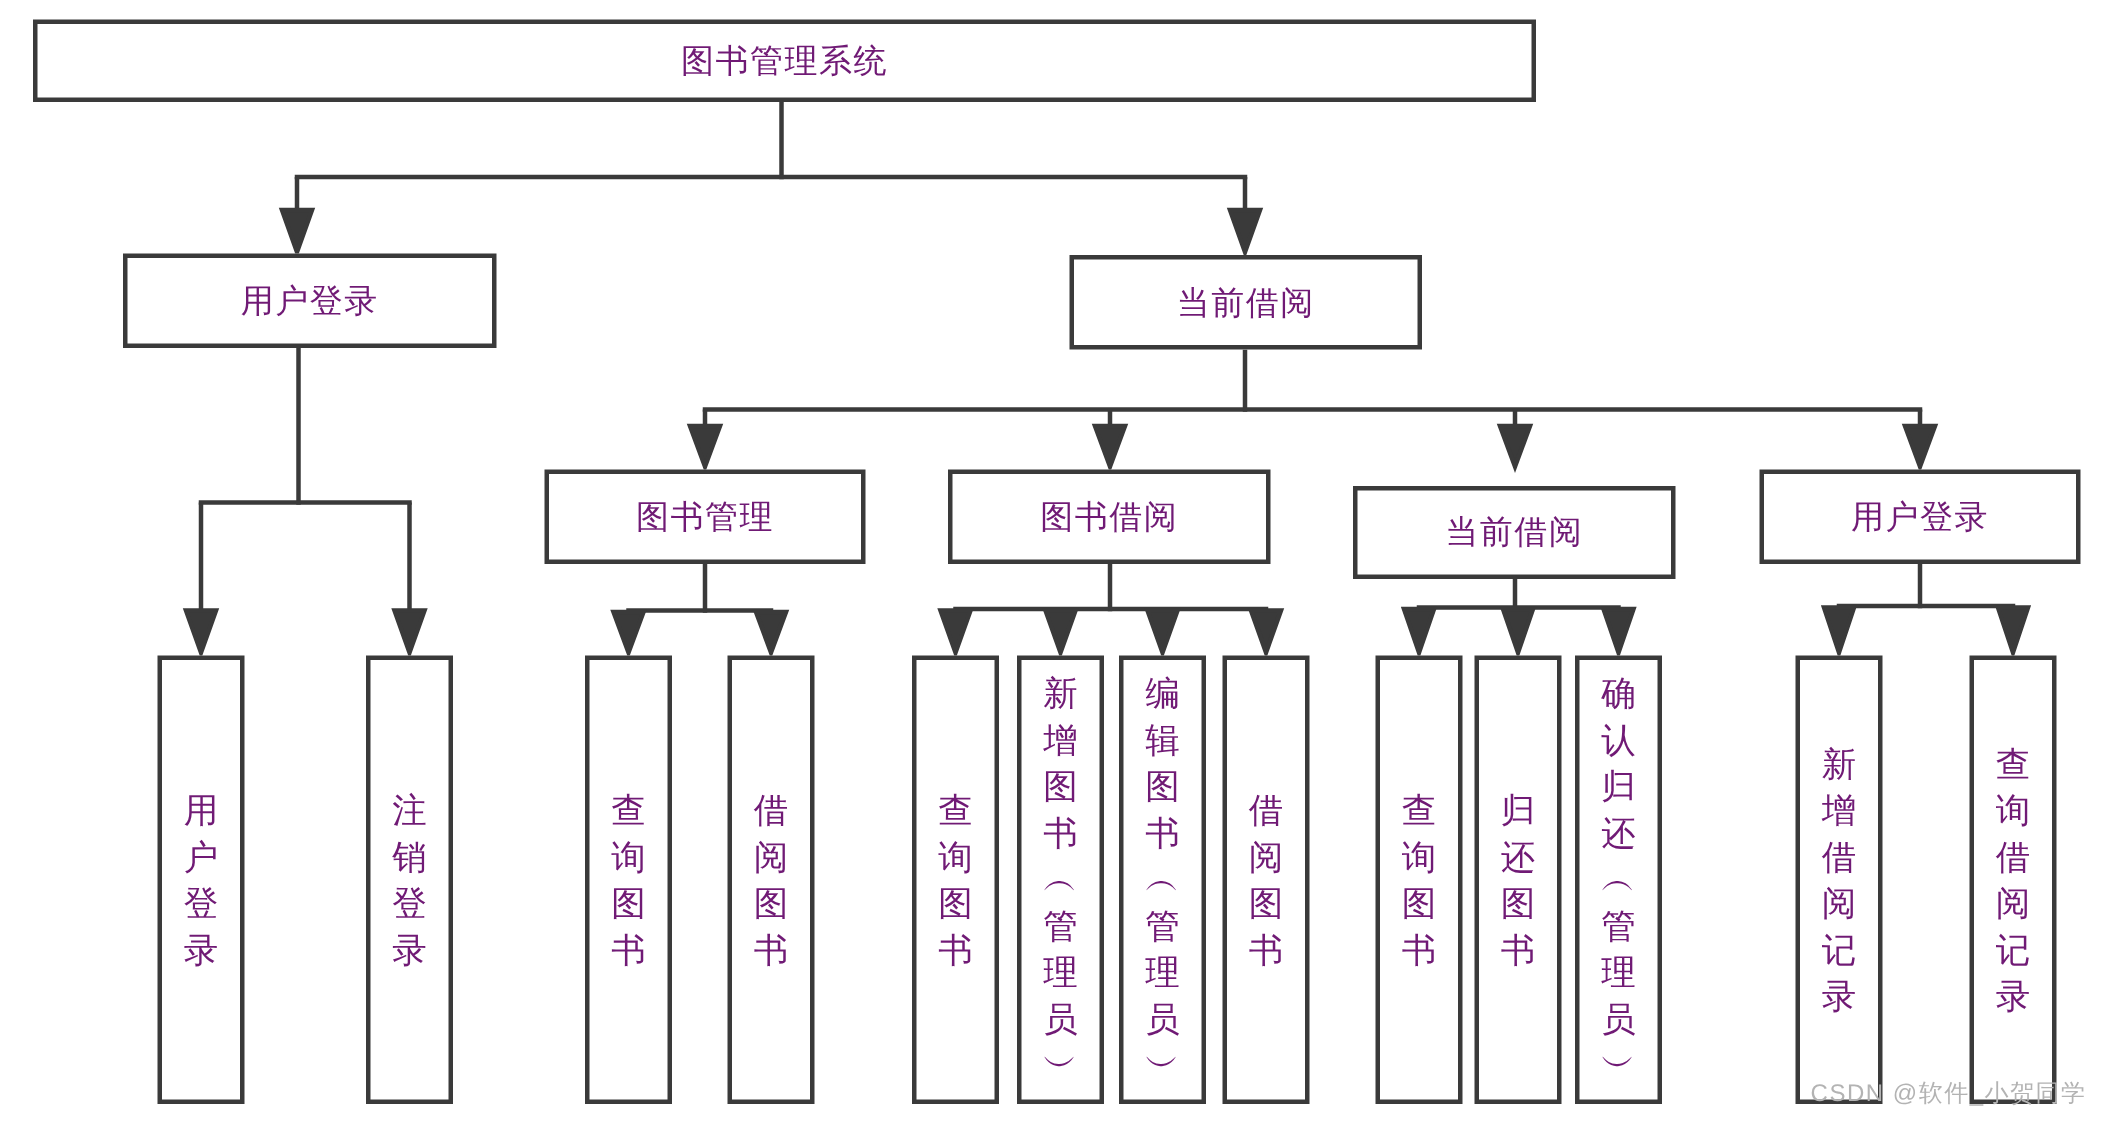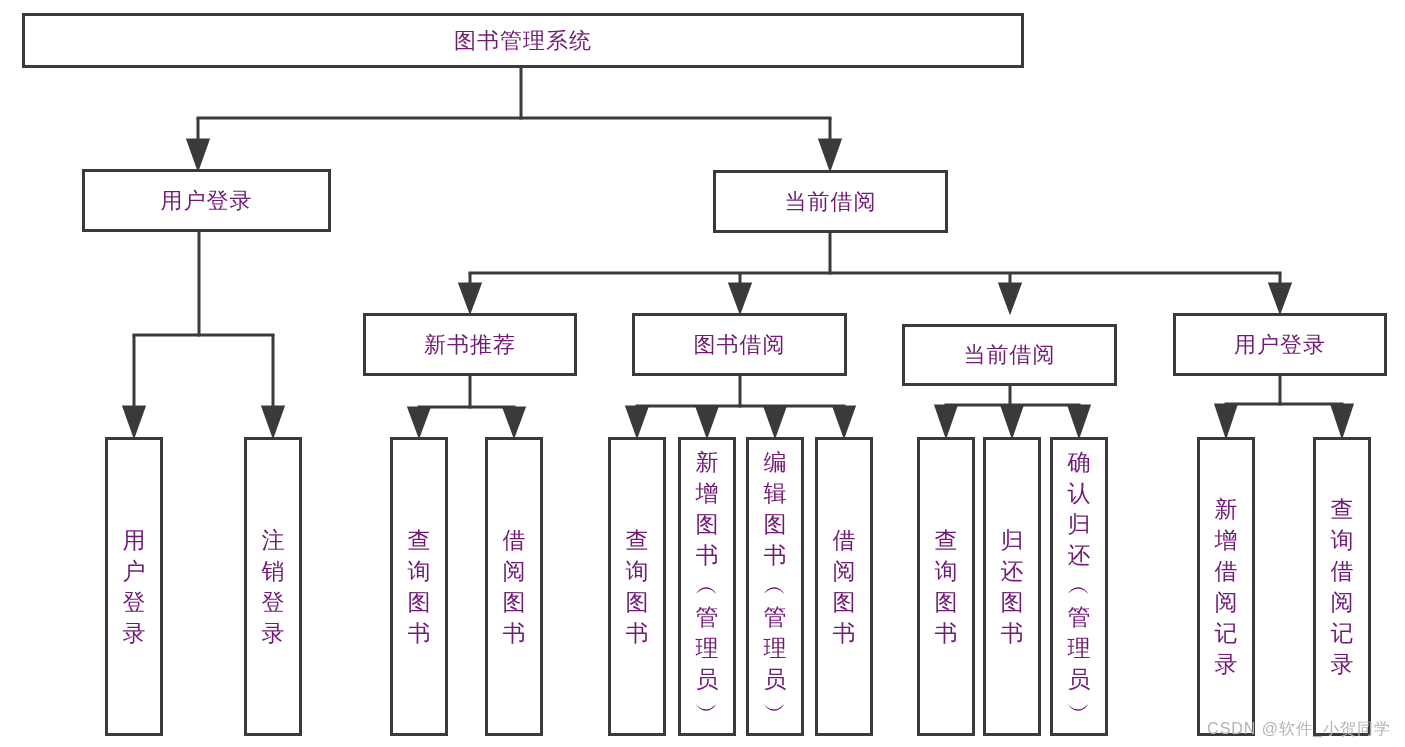--- a/index.html
+++ b/index.html
@@ -116,21 +116,21 @@
   </div>
 
   <div class="box" style="left:82px; top:169px; width:249px; height:63px;">
     <span class="hlabel">用户登录</span>
   </div>
   <div class="box" style="left:713px; top:170px; width:235px; height:63px;">
     <span class="hlabel">当前借阅</span>
   </div>
 
   <div class="box" style="left:363px; top:313px; width:214px; height:63px;">
-    <span class="hlabel">新书推荐</span>
+    <span class="hlabel">图书管理</span>
   </div>
   <div class="box" style="left:632px; top:313px; width:215px; height:63px;align-items:center;">
     <span class="hlabel">图书借阅</span>
   </div>
   <div class="box" style="left:902px; top:313px; width:215px; height:62px;margin-top:11px;">
     <span class="hlabel">当前借阅</span>
   </div>
   <div class="box" style="left:1173px; top:313px; width:214px; height:63px;">
     <span class="hlabel">用户登录</span>
   </div>

